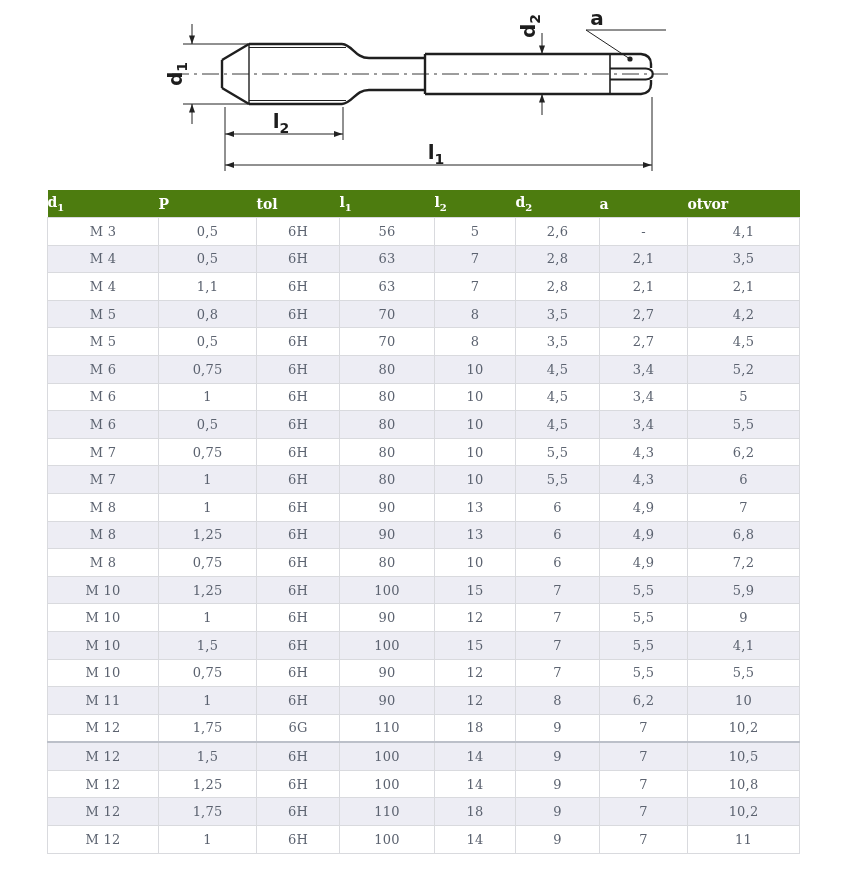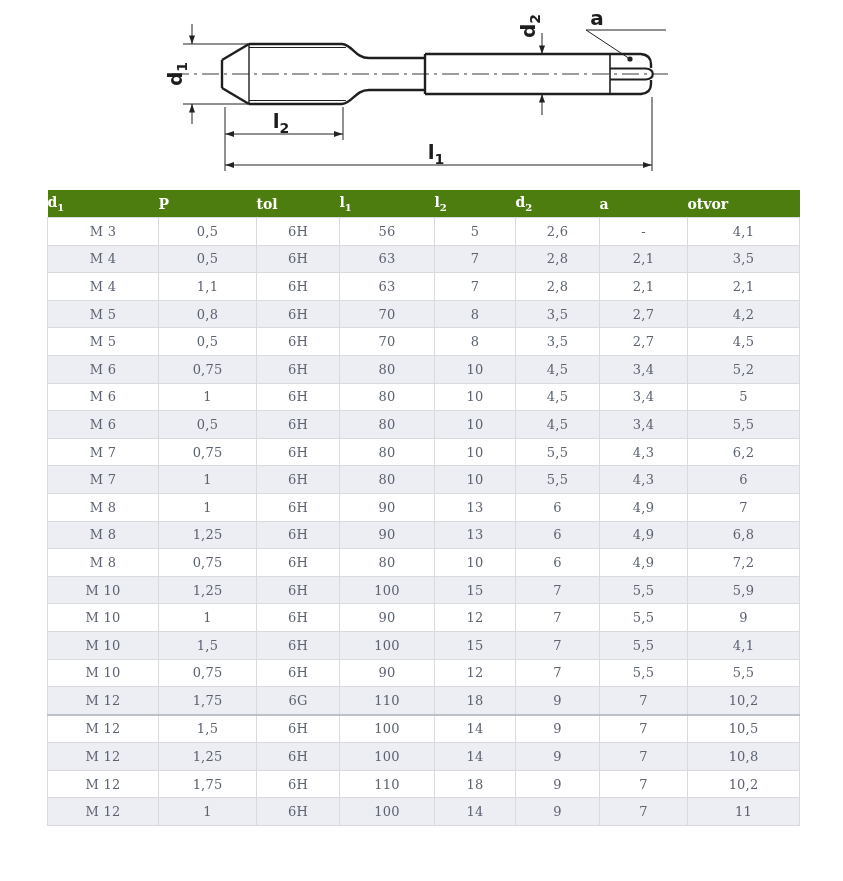--- a/index.html
+++ b/index.html
@@ -359,20 +359,30 @@
             <td>M 10</td>
             <td>0,75</td>
             <td>6H</td>
             <td>90</td>
             <td>12</td>
             <td>7</td>
             <td>5,5</td>
             <td>5,5</td>
           </tr>
           <tr>
+            <td>M 11</td>
+            <td>1</td>
+            <td>6H</td>
+            <td>90</td>
+            <td>12</td>
+            <td>8</td>
+            <td>6,2</td>
+            <td>10</td>
+          </tr>
+          <tr>
             <td>M 12</td>
             <td>1,75</td>
             <td>6G</td>
             <td>110</td>
             <td>18</td>
             <td>9</td>
             <td>7</td>
             <td>10,2</td>
           </tr>
           <tr class="group-start">

